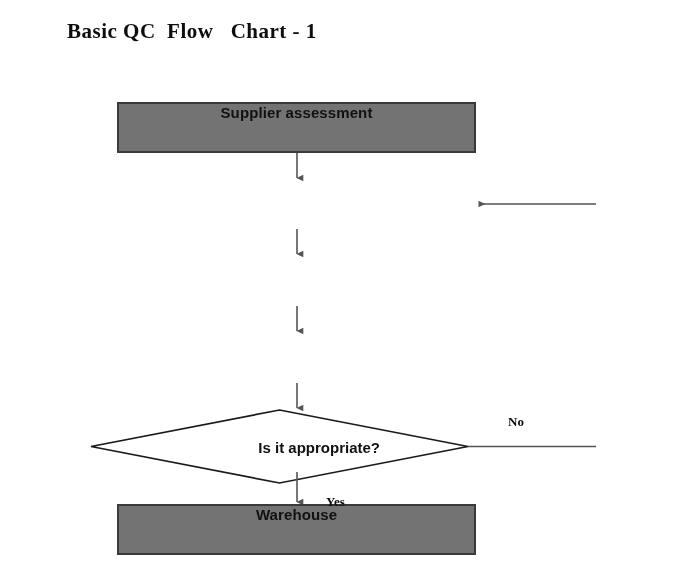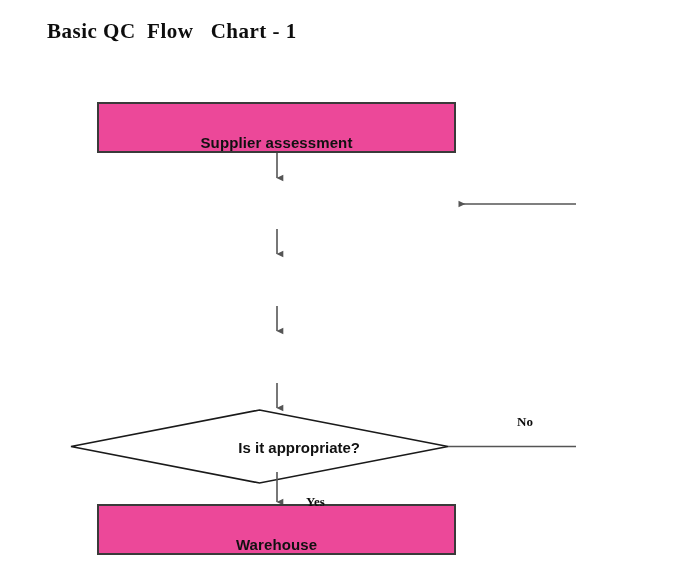--- a/index.html
+++ b/index.html
@@ -7,39 +7,40 @@
     padding: 0;
     background: #ffffff;
   }
   #canvas {
     position: relative;
     width: 576px;
     height: 566px;
     background: #ffffff;
     overflow: hidden;
     font-family: "Liberation Sans", sans-serif;
+    margin-left: 20px;
   }
   #chart-title {
     position: absolute;
     left: 47px;
     top: 19px;
     font-family: "Liberation Serif", serif;
     font-weight: bold;
     font-size: 21px;
     letter-spacing: 0.5px;
     color: #0d0d0d;
     white-space: pre;
   }
   .proc-box {
     position: absolute;
     box-sizing: border-box;
     border: 2px solid #3a3a3a;
-    background: #ec4899;
+    background: #737373;
     display: flex;
-    align-items: flex-end;
+    align-items: flex-start;
     justify-content: center;
   }
   .proc-label {
     font-family: "Liberation Sans", sans-serif;
     font-weight: bold;
     font-size: 15px;
     color: #111111;
     letter-spacing: 0.1px;
     white-space: nowrap;
   }
@@ -107,17 +108,17 @@
 
 
 
 
   <div class="proc-box" style="left:97px; top:504px; width:359px; height:51px;">
     <span class="proc-label">Warehouse</span>
   </div>
 
   <div class="decision-label" style="left:160px; top:439px; width:200px;">Is it appropriate?</div>
 
-  <div class="branch-label" style="left:517px; top:414px;">No</div>
+  <div class="branch-label" style="left:488px; top:414px;">No</div>
 
   <div class="branch-label" style="left:306px; top:494px;">Yes</div>
 
 </div>
 
 </body></html>

